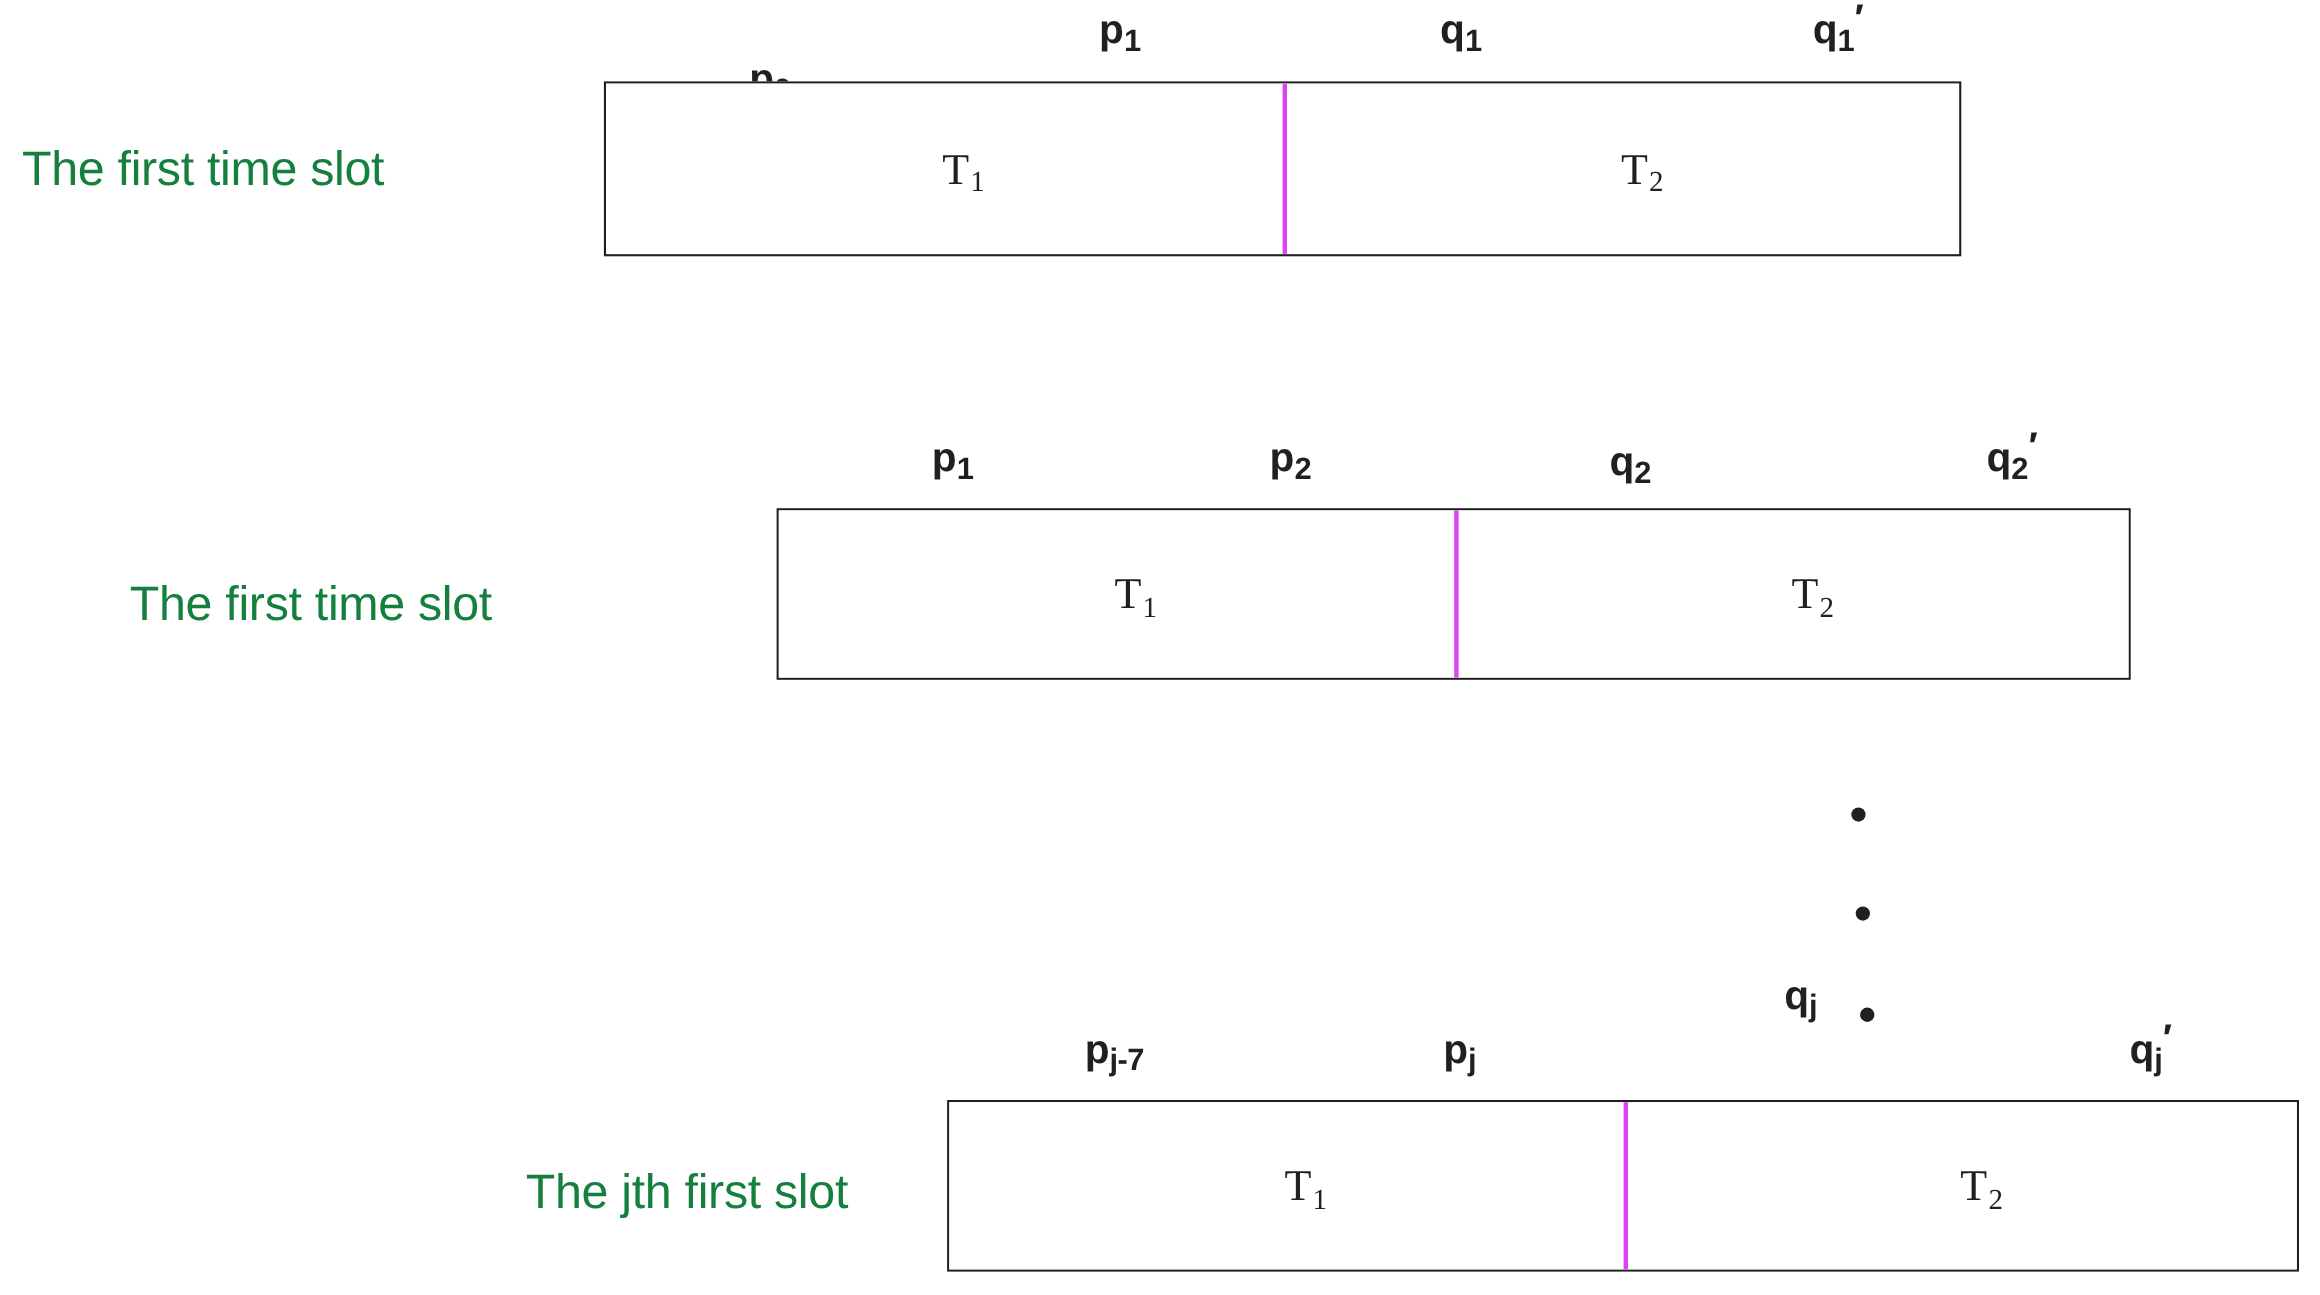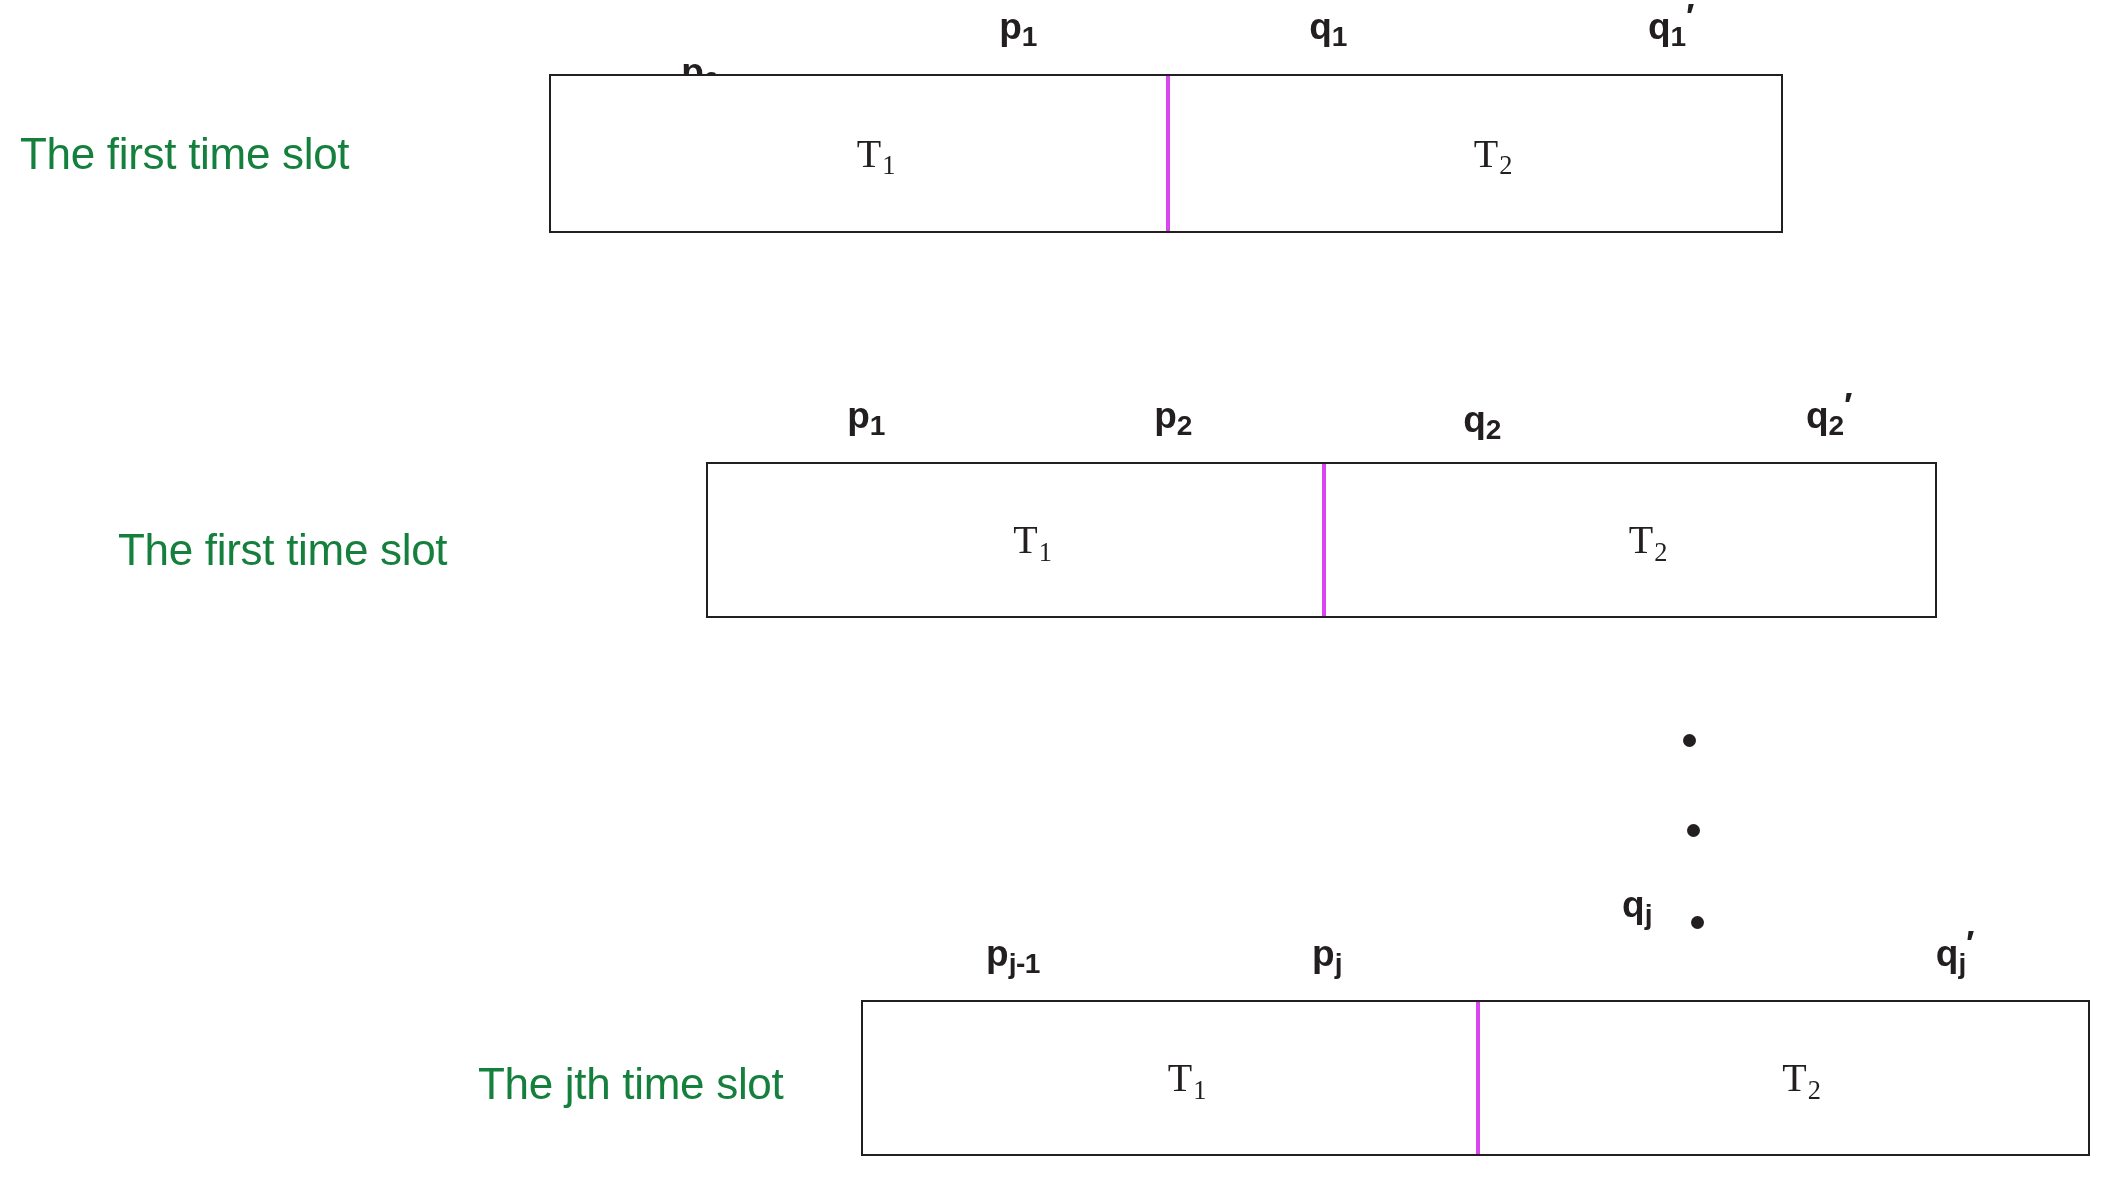--- a/index.html
+++ b/index.html
@@ -183,24 +183,24 @@
   </div>
 
   <div class="vertical-ellipsis" style="left:1683px; top:720px; width:30px; height:220px;">
     <span class="dot" style="left:0px;  top:14px;"></span>
     <span class="dot" style="left:4px;  top:104px;"></span>
     <span class="dot" style="left:8px;  top:196px;"></span>
   </div>
 
   <div class="slot-row">
 
-    <div class="slot-caption" style="left:478px; top:1062px;">The jth time slot</div>
+    <div class="slot-caption" style="left:478px; top:1062px;">The jth first slot</div>
 
     <div class="tick-label" style="left:1013px; top:935px;">
-      <span>p</span><sub>j-1</sub><span class="prime"></span>
+      <span>p</span><sub>j-7</sub><span class="prime"></span>
     </div>
 
     <div class="tick-label" style="left:1327px; top:935px;">
       <span>p</span><sub>j</sub><span class="prime"></span>
     </div>
 
     <div class="tick-label" style="left:1637px; top:886px;">
       <span>q</span><sub>j</sub><span class="prime"></span>
     </div>
 

